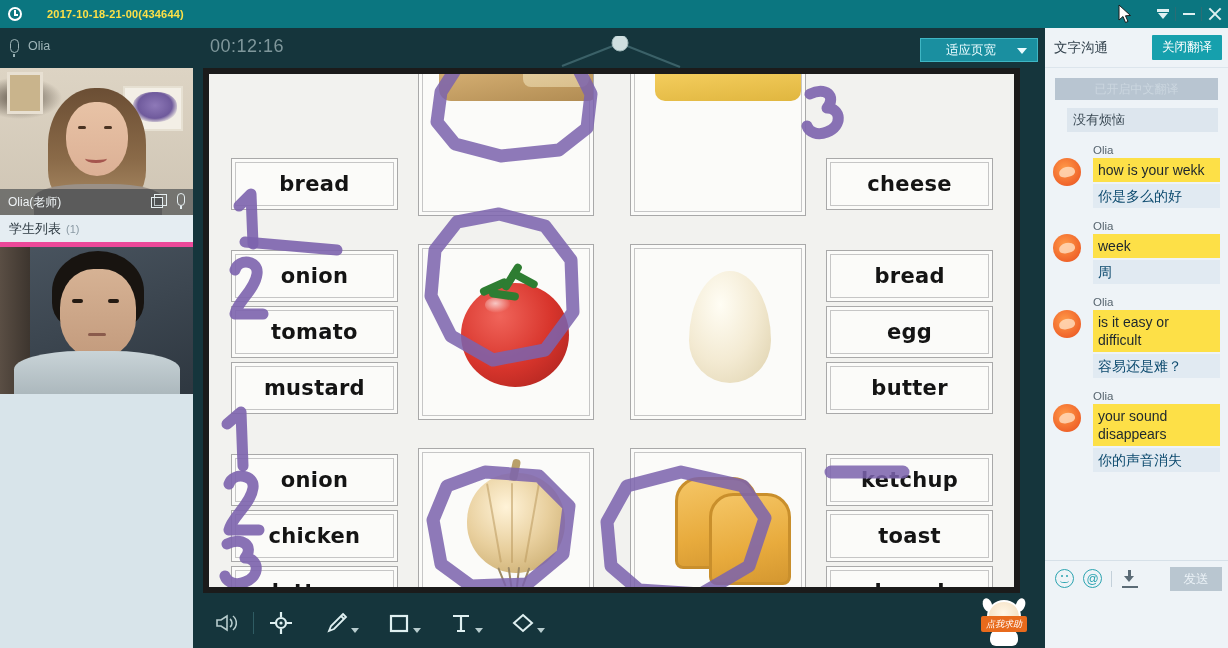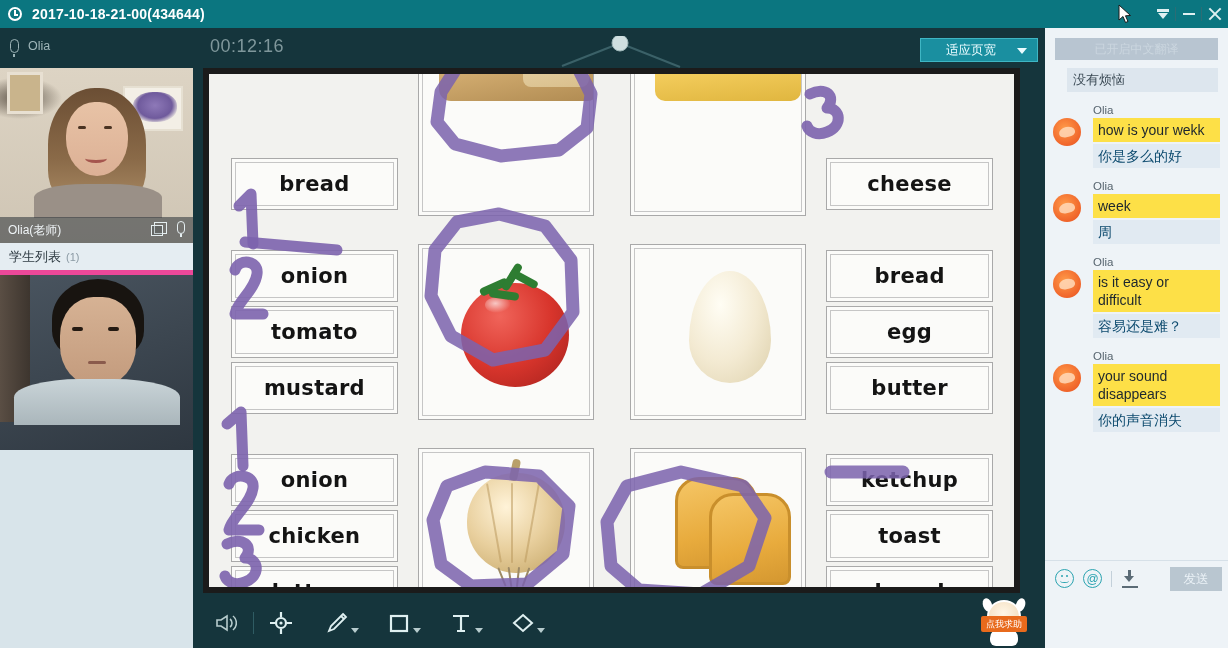--- a/index.html
+++ b/index.html
@@ -22,21 +22,21 @@
   }
   .titlebar .clock-ico:before {
     content: ""; position: absolute; left: 4px; top: 1px;
     width: 2px; height: 5px; background: #fff;
   }
   .titlebar .clock-ico:after {
     content: ""; position: absolute; left: 4px; top: 5px;
     width: 4px; height: 2px; background: #fff;
   }
   .title-text {
-    color: #ffffff; font-size: 14px; font-weight: bold; margin-left: 10px;
+    color: #fde047; font-size: 11px; font-weight: bold; margin-left: 25px;
     letter-spacing: .2px;
   }
   .winctrls { position: absolute; right: 0; top: 0; height: 28px; display: flex; align-items: center; }
   .winbtn {
     width: 26px; height: 28px; display: flex; align-items: center; justify-content: center;
     color: #cfe6e8; font-size: 14px; position: relative;
   }
   .winbtn .sep { position: absolute; right: 0; top: 7px; width: 1px; height: 14px; background: #2c6d75; }
   .dl-ico { width: 12px; height: 12px; position: relative; }
   .dl-ico i { position: absolute; left: 0; top: 1px; width: 12px; height: 3px; background: #dff0f1; }
@@ -75,21 +75,21 @@
   }
   .fitbtn .cap { margin-right: 16px; }
   .fitbtn .caret {
     position: absolute; right: 10px; top: 9px; width: 0; height: 0;
     border-left: 5px solid transparent; border-right: 5px solid transparent;
     border-top: 6px solid #eafcff;
   }
 
   
   .sidebar { position: absolute; left: 0; top: 68px; width: 193px; height: 580px; background: #d8e4ea; }
-  .vidcell { position: relative; width: 193px; height: 175px; overflow: hidden; }
+  .vidcell { position: relative; width: 193px; height: 147px; overflow: hidden; }
   .vid-teacher { background: #bdb3a4; }
   .vid-teacher .wall {
     position: absolute; inset: 0;
     background:
       radial-gradient(ellipse 60px 30px at 20px 30px, #5a5044 0%, #5a504400 70%),
       linear-gradient(180deg,#ddd4c4 0%, #cfc5b4 100%);
   }
   .vid-teacher .frame {
     position: absolute; left: 7px; top: 4px; width: 36px; height: 42px;
     background: #c9b48c; border: 3px solid #e8e0d2;
@@ -280,21 +280,21 @@
   }
   .board-thumb { position: absolute; left: 2px; top: 256px; width: 16px; height: 258px; background: #4e4e4e; }
   .ibeam { position: absolute; left: 996px; top: 79px; width: 14px; height: 18px; }
 
   
   .slider-h { position: absolute; left: 560px; top: 36px; width: 130px; height: 32px; }
 
   
   .tools {
     position: absolute; left: 193px; top: 598px; width: 852px; height: 50px; background: #15353c;
-    display: flex; align-items: center;
+    display: flex; align-items: center; font-style: italic;
   }
   .tool { width: 42px; height: 40px; display: flex; align-items: center; justify-content: center; position: relative; }
   .tool-sep { width: 1px; height: 22px; background: #2f5c63; margin: 0 6px; }
   .t-caret {
     position: absolute; right: -1px; bottom: 10px; width: 0; height: 0;
     border-left: 4px solid transparent; border-right: 4px solid transparent;
     border-top: 5px solid #b7ccce;
   }
   .mascot {
     position: absolute; right: 18px; bottom: 2px; width: 46px; height: 48px;
@@ -648,20 +648,24 @@
     <div class="mascot">
       <span class="ear l"></span>
       <span class="ear r"></span>
       <span class="head"></span>
       <span class="body2"></span>
       <span class="tag">点我求助</span>
     </div>
   </div>
 
   <div class="chat">
+    <div class="chat-head">
+      <span class="chat-title">文字沟通</span>
+      <span class="trans-btn">关闭翻译</span>
+    </div>
 
     <div class="chat-body">
       <div class="sys-banner">已开启中文翻译</div>
       <div class="sys-line">没有烦恼</div>
 
       <div class="msg">
         <span class="avatar"></span>
         <div class="msg-user">Olia</div>
         <div class="msg-en">how is your wekk</div>
         <div class="msg-zh">你是多么的好</div>

